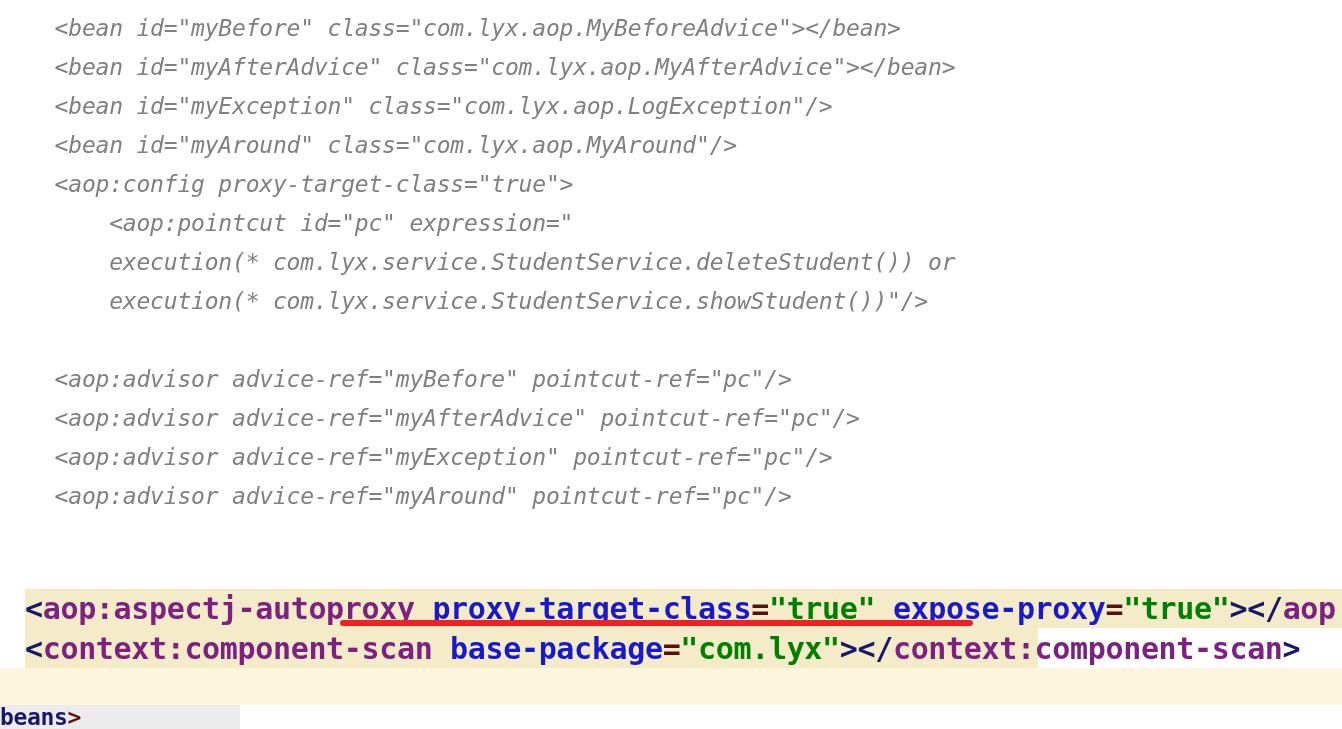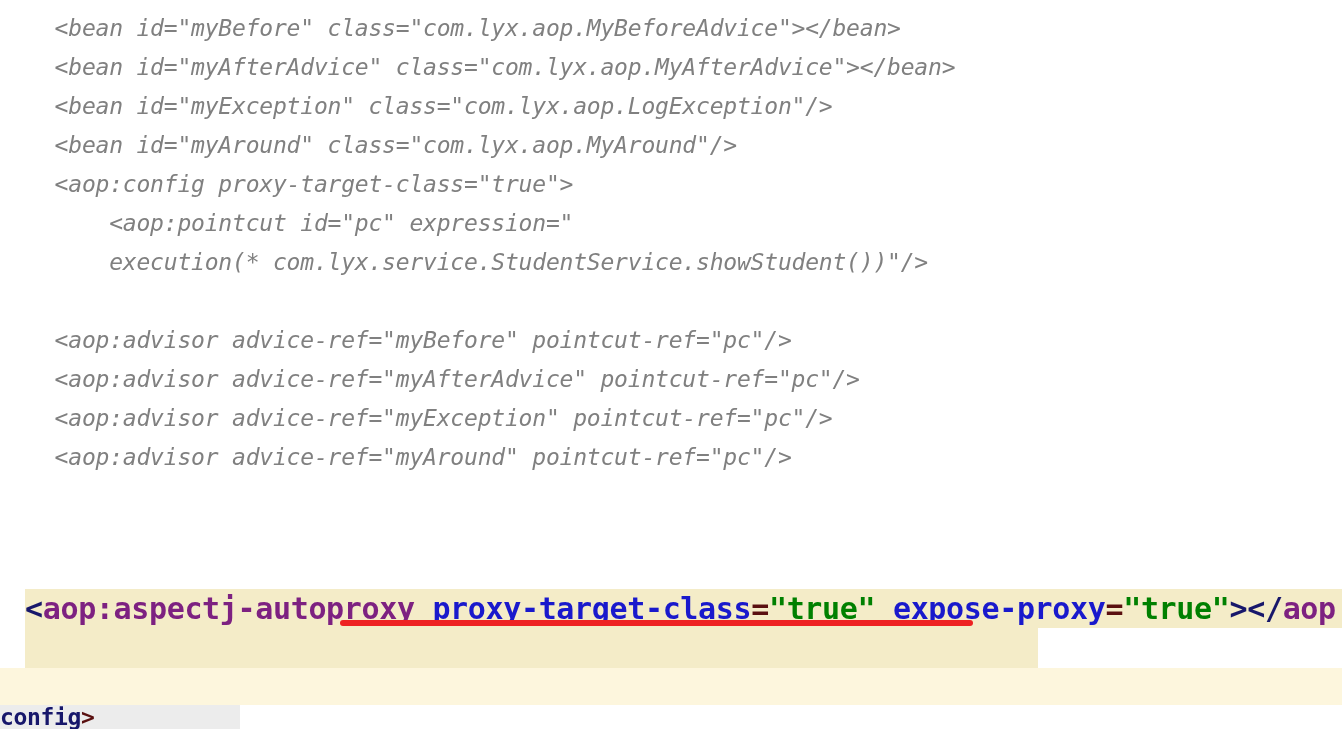--- a/index.html
+++ b/index.html
@@ -126,33 +126,35 @@
 
 <div id="editor">
 
   <div class="comment-block">
     <div class="cline">    &lt;bean id="myBefore" class="com.lyx.aop.MyBeforeAdvice"&gt;&lt;/bean&gt;</div>
     <div class="cline">    &lt;bean id="myAfterAdvice" class="com.lyx.aop.MyAfterAdvice"&gt;&lt;/bean&gt;</div>
     <div class="cline">    &lt;bean id="myException" class="com.lyx.aop.LogException"/&gt;</div>
     <div class="cline">    &lt;bean id="myAround" class="com.lyx.aop.MyAround"/&gt;</div>
     <div class="cline">    &lt;aop:config proxy-target-class="true"&gt;</div>
     <div class="cline">        &lt;aop:pointcut id="pc" expression="</div>
+    <div class="cline">        execution(* com.lyx.service.StudentService.deleteStudent()) or</div>
     <div class="cline">        execution(* com.lyx.service.StudentService.showStudent())"/&gt;</div>
     <div class="cline blank"></div>
     <div class="cline">    &lt;aop:advisor advice-ref="myBefore" pointcut-ref="pc"/&gt;</div>
     <div class="cline">    &lt;aop:advisor advice-ref="myAfterAdvice" pointcut-ref="pc"/&gt;</div>
     <div class="cline">    &lt;aop:advisor advice-ref="myException" pointcut-ref="pc"/&gt;</div>
     <div class="cline">    &lt;aop:advisor advice-ref="myAround" pointcut-ref="pc"/&gt;</div>
   </div>
 
   <div class="hl-band hl-row1"></div>
   <div class="hl-band hl-row2"></div>
   <div class="hl-band hl-row3"></div>
 
   <div class="code-line l1"><span class="t-punct">&lt;</span><span class="t-tag">aop:aspectj-autoproxy</span><span> </span><span class="t-attr">proxy-target-class</span><span class="t-eq">=</span><span class="t-val">"true"</span><span> </span><span class="t-attr">expose-proxy</span><span class="t-eq">=</span><span class="t-val">"true"</span><span class="t-punct">&gt;</span><span class="t-punct">&lt;/</span><span class="t-tag">aop:aspectj-autoproxy</span><span class="t-punct">&gt;</span></div>
 
+  <div class="code-line l2"><span class="t-punct">&lt;</span><span class="t-tag">context:component-scan</span><span> </span><span class="t-attr">base-package</span><span class="t-eq">=</span><span class="t-val">"com.lyx"</span><span class="t-punct">&gt;</span><span class="t-punct">&lt;/</span><span class="t-tag">context:component-scan</span><span class="t-punct">&gt;</span></div>
 
   <div class="red-underline"></div>
 
   <div class="bottom-sel"></div>
-  <div class="bottom-line"><span class="t-punct">config</span><span class="t-eq">&gt;</span></div>
+  <div class="bottom-line"><span class="t-punct">beans</span><span class="t-eq">&gt;</span></div>
 
 </div>
 
 </body></html>

